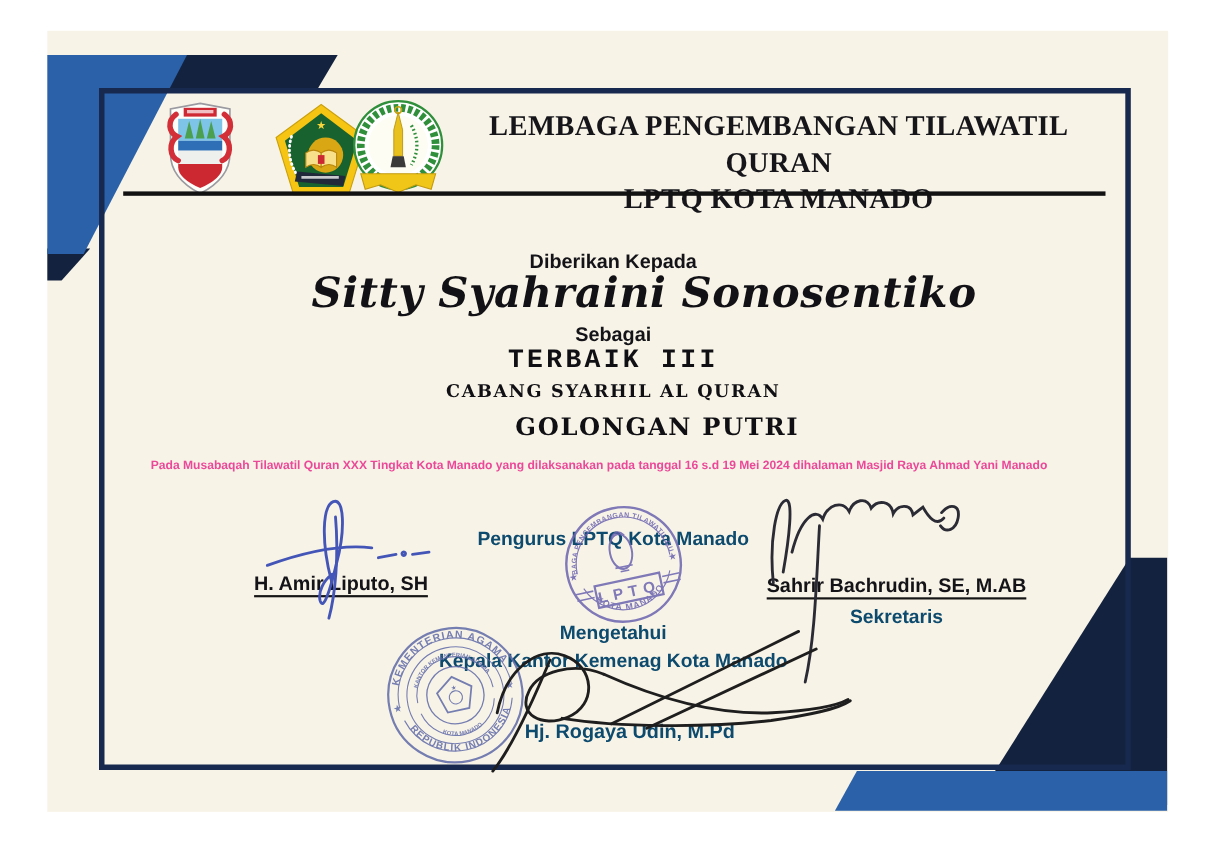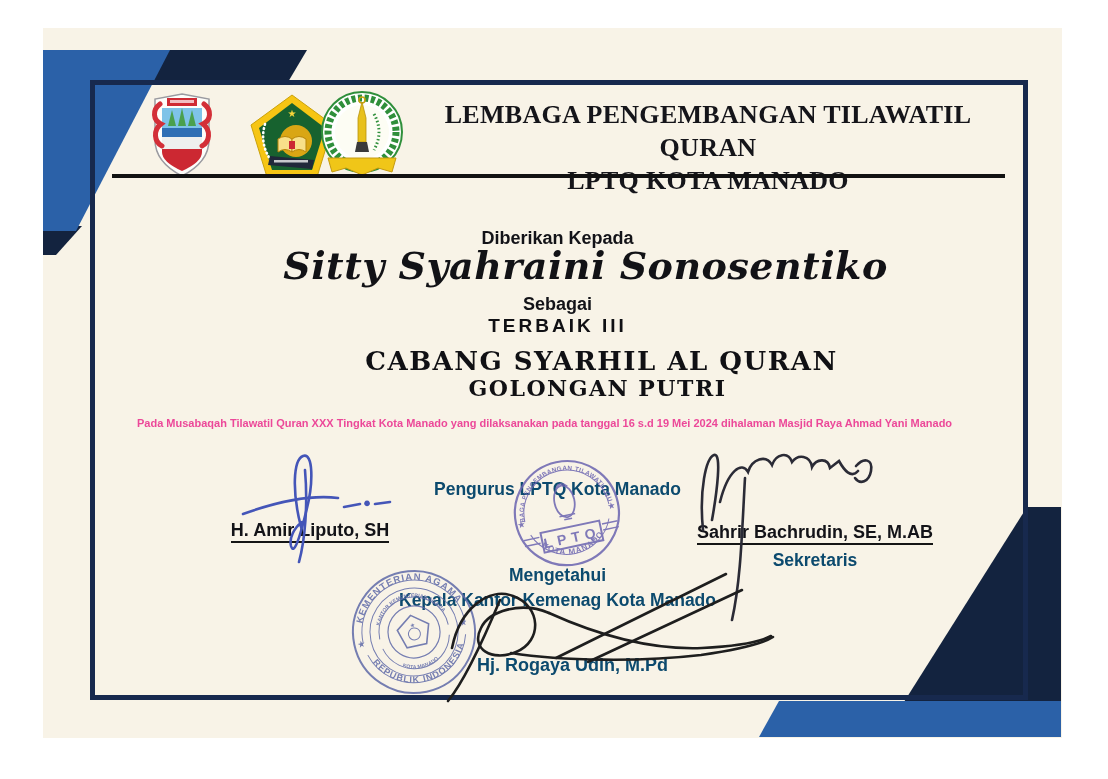--- a/index.html
+++ b/index.html
@@ -14,23 +14,23 @@
   .org-block{left:408px;top:98px;width:600px;text-align:center;
              font-family:"Liberation Serif",serif;font-weight:bold;font-size:26px;
              line-height:33px;color:#15151a;letter-spacing:.3px;}
   .title{left:95px;top:191px;width:925px;text-align:center;
          font-family:"DejaVu Serif",serif;font-weight:bold;font-size:30px;letter-spacing:1.5px;color:#101014;}
   .label-sans{left:95px;width:925px;text-align:center;font-weight:bold;font-size:18px;color:#131318;}
   .recipient{left:95px;top:243px;width:925px;text-align:center;
              font-family:"DejaVu Serif",serif;font-style:italic;font-weight:bold;
              font-size:38px;color:#121216;letter-spacing:.5px;padding-left:28px;}
   .award{left:95px;top:315px;width:925px;text-align:center;
-         font-family:Liberation Sans, sans-serif;font-weight:bold;font-size:19px;letter-spacing:3px;color:#101014;}
+         font-family:Liberation Mono, monospace;font-weight:bold;font-size:24px;letter-spacing:3px;color:#101014;}
   .branch{left:95px;top:346px;width:925px;text-align:center;
-          font-family:"DejaVu Serif",serif;font-weight:bold;font-size:26px;letter-spacing:1.5px;color:#101014;padding-left:44px;}
+          font-family:"DejaVu Serif",serif;font-weight:bold;font-size:16px;letter-spacing:1.5px;color:#101014;}
   .division{left:95px;top:375px;width:925px;text-align:center;
           font-family:"DejaVu Serif",serif;font-weight:bold;font-size:22px;letter-spacing:1.5px;color:#101014;padding-left:40px;}
   .body-par{left:137px;top:416px;width:880px;text-align:left;font-weight:bold;
             font-size:11px;line-height:1.45;color:#ec4899;}
   .sig-label{font-weight:bold;font-size:17.5px;color:#0c4a6e;text-align:center;}
   .sig-name{font-weight:bold;font-size:18px;color:#131318;text-align:center;}
   .sig-name span{border-bottom:2.5px solid #151515;padding-bottom:1px;}
   .stamp{opacity:.85;}
   svg text{font-family:"Liberation Sans",sans-serif;}
 </style>

